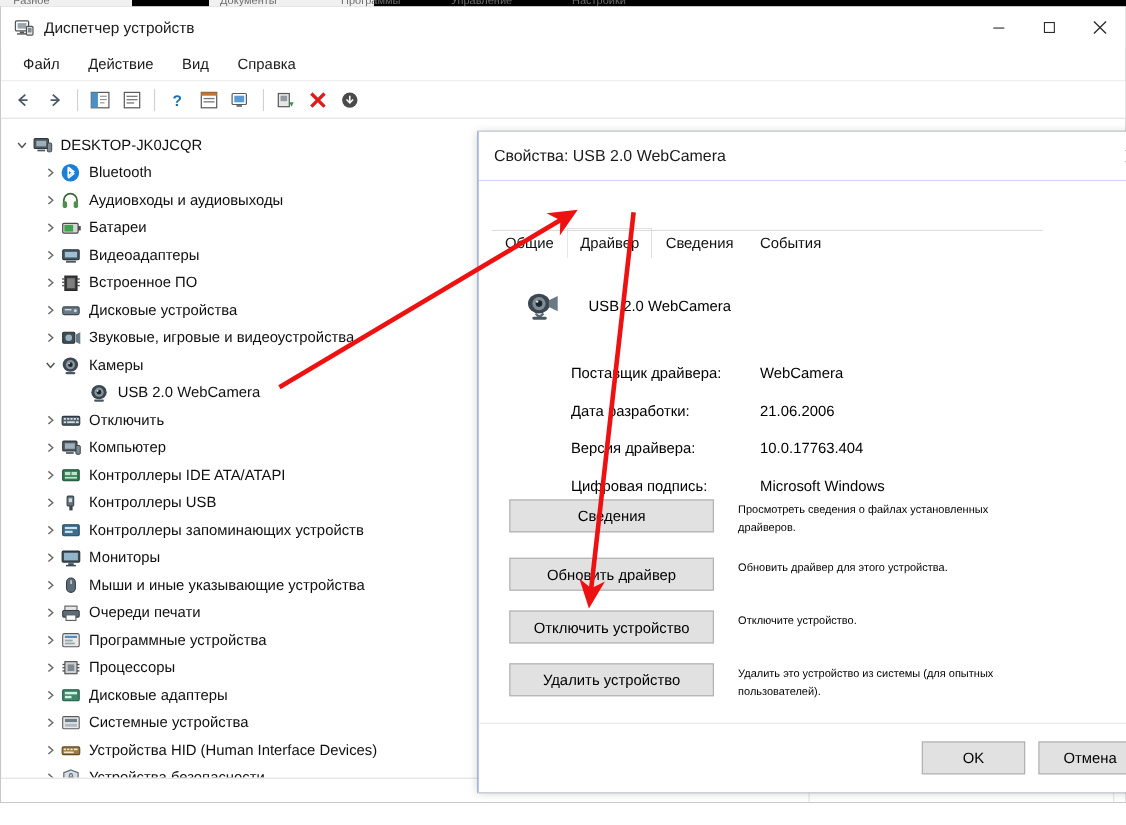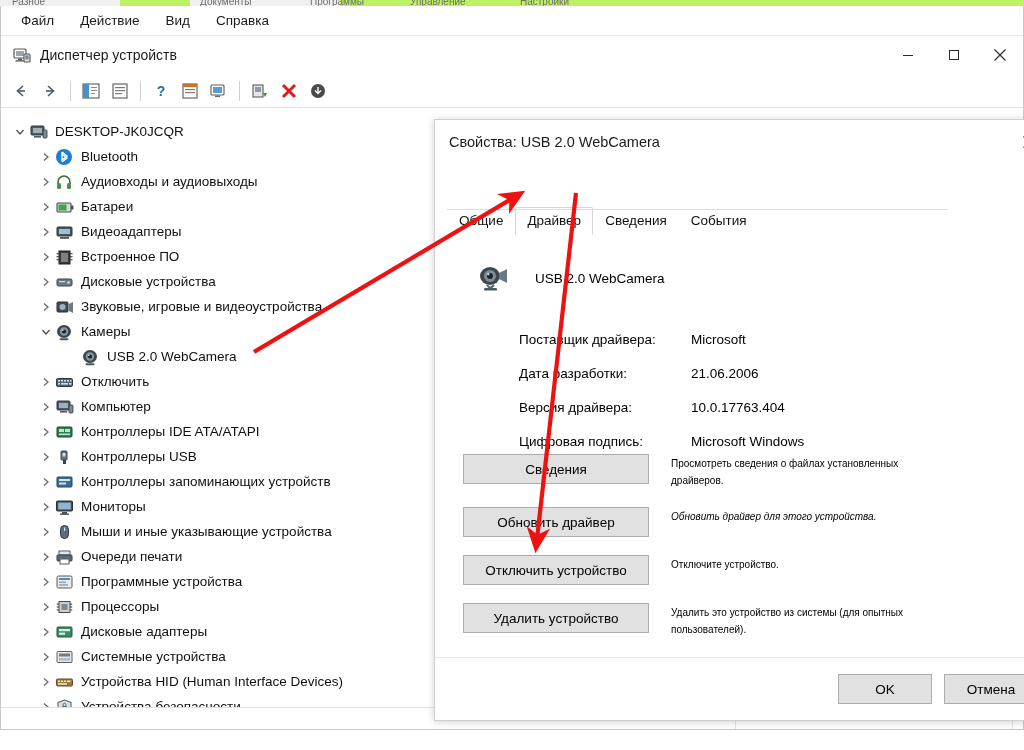--- a/index.html
+++ b/index.html
@@ -10,21 +10,21 @@
     font-size: 13px;
     color: #000;
     background: #ffffff;
     overflow: hidden;
     position: relative;
   }
 
   
   #bg-strip {
     position: absolute; left: 0; top: 0; width: 1024px; height: 6px;
-    background: #bef264;
+    background: #000000;
   }
   #bg-strip .seg { position: absolute; top: 0; height: 6px; background: #f0f0f0; }
   #bg-strip .lbl {
     position: absolute; top: -4px; font-size: 10px; color: #6d6d6d;
     white-space: nowrap;
   }
 
   
   #dm-window {
     position: absolute; left: 0; top: 6px; width: 1024px; height: 724px;
@@ -185,27 +185,20 @@
   <div class="seg" style="left:0;width:120px;"></div>
   <div class="seg" style="left:190px;width:150px;"></div>
   <div class="lbl" style="left:12px;">Разное</div>
   <div class="lbl" style="left:200px;">Документы</div>
   <div class="lbl" style="left:310px;">Программы</div>
   <div class="lbl" style="left:410px;">Управление</div>
   <div class="lbl" style="left:520px;">Настройки</div>
 </div>
 
 <div id="dm-window">
-
-  <div id="menubar">
-    <div class="menu-item">Файл</div>
-    <div class="menu-item">Действие</div>
-    <div class="menu-item">Вид</div>
-    <div class="menu-item">Справка</div>
-  </div>
 
   <div id="titlebar">
     <div id="title-icon">
       <svg width="18" height="18" viewBox="0 0 18 18">
         <rect x="1" y="3" width="12" height="9" rx="1" fill="none" stroke="#555" stroke-width="1.2"></rect>
         <rect x="3" y="5" width="8" height="5" fill="#9aa6ad"></rect>
         <rect x="5" y="12.6" width="4" height="1.6" fill="#555"></rect>
         <rect x="2.5" y="14.2" width="9" height="1.3" fill="#555"></rect>
         <rect x="11" y="8" width="6" height="8" rx="1" fill="#e6e6e6" stroke="#555" stroke-width="1.1"></rect>
         <rect x="12.3" y="9.3" width="3.4" height="4.2" fill="#7f8c94"></rect>
@@ -222,20 +215,27 @@
         <svg width="12" height="12" viewBox="0 0 12 12">
             <rect x="1.5" y="1.5" width="9" height="9" fill="none" stroke="#2b2b2b" stroke-width="1"></rect>
           </svg>
       </div>
       <div class="cap-btn">
         <svg width="14" height="14" viewBox="0 0 14 14">
             <path d="M1.5 1.5 L12.5 12.5 M12.5 1.5 L1.5 12.5" stroke="#2b2b2b" stroke-width="1.2" fill="none"></path>
           </svg>
       </div>
     </div>
+  </div>
+
+  <div id="menubar">
+    <div class="menu-item">Файл</div>
+    <div class="menu-item">Действие</div>
+    <div class="menu-item">Вид</div>
+    <div class="menu-item">Справка</div>
   </div>
 
   <div id="toolbar">
     <div class="tb-btn">
       <svg width="18" height="18" viewBox="0 0 18 18">
           <path d="M11 4 L5.5 9 L11 14" fill="none" stroke="#4b5a66" stroke-width="1.6"></path>
           <path d="M5.5 9 H13" stroke="#4b5a66" stroke-width="1.6"></path>
         </svg>
     </div>
     <div class="tb-btn">
@@ -686,37 +686,37 @@
             <path d="M10 21 q3 5 7 0" fill="none" stroke="#5b6a74" stroke-width="2.2"></path>
             <rect x="7" y="24" width="13" height="2.6" rx="1.2" fill="#4b5861"></rect>
             <path d="M22 9 l8 -4 v14 l-8 -4 z" fill="#6a7a85"></path>
           </svg>
         </div>
         <div id="dev-name">USB 2.0 WebCamera</div>
       </div>
 
       <div id="info-grid">
           <div>Поставщик драйвера:</div>
-          <div>Microsoft</div>
+          <div>WebCamera</div>
           <div>Дата разработки:</div>
           <div>21.06.2006</div>
           <div>Версия драйвера:</div>
           <div>10.0.17763.404</div>
           <div>Цифровая подпись:</div>
           <div>Microsoft Windows</div>
         </div>
 
       <div id="actions">
           <div class="act-row">
             <div class="btn">Сведения</div>
             <div class="act-desc" style="width: 250px;">Просмотреть сведения о файлах установленных драйверов.</div>
           </div>
           <div class="act-row">
             <div class="btn">Обновить драйвер</div>
-            <div class="act-desc" style="width: 250px; font-style: italic;">Обновить драйвер для этого устройства.</div>
+            <div class="act-desc" style="width: 250px;">Обновить драйвер для этого устройства.</div>
           </div>
           <div class="act-row">
             <div class="btn">Отключить устройство</div>
             <div class="act-desc" style="width: 250px;">Отключите устройство.</div>
           </div>
           <div class="act-row">
             <div class="btn">Удалить устройство</div>
             <div class="act-desc" style="width: 250px;">Удалить это устройство из системы (для опытных пользователей).</div>
           </div>
         </div>

